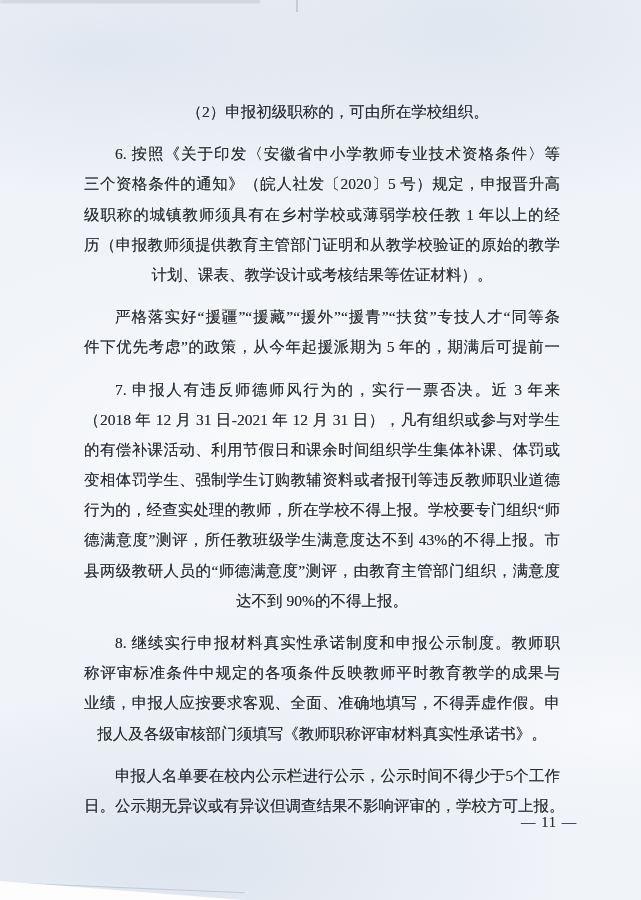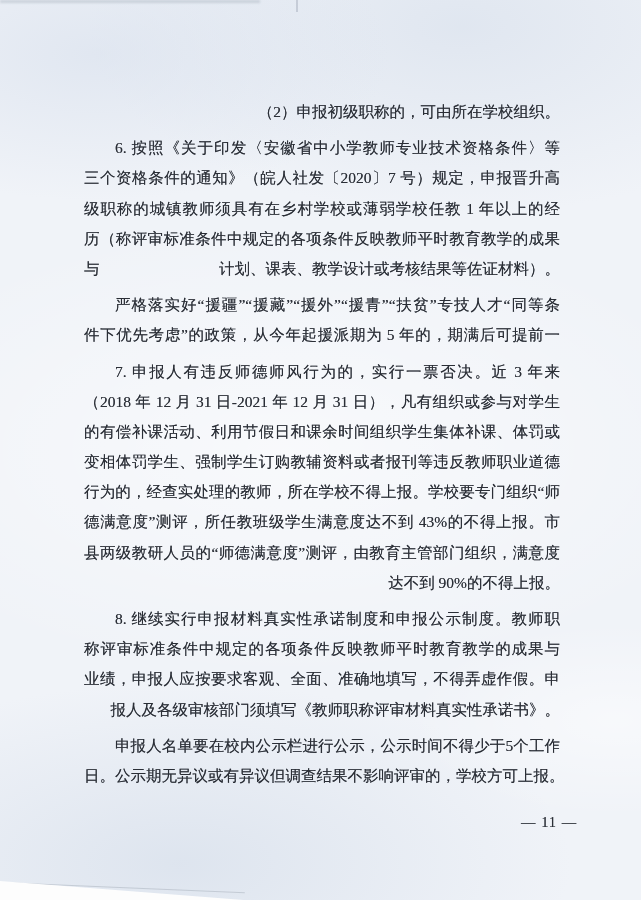--- a/index.html
+++ b/index.html
@@ -35,25 +35,25 @@
     background: rgba(160,168,180,.45);
     transform: rotate(2.4deg); transform-origin: left center;
   }
   .content {
     position: absolute; left: 84px; top: 97px; width: 476px;
     color: #2a2e36;
     font-size: 15.5px;
     text-shadow: 0 0 .6px rgba(42,46,56,.65);
   }
   .para { margin: 0; }
-  .para + .para { margin-top: 6px; }
+  .para + .para { margin-top: 12px; }
   .line {
     height: 30.2px; line-height: 30.2px;
     white-space: nowrap;
-    text-align: right;
+    text-align: center;
   }
   .line.fill {
     white-space: normal;
     text-align: justify;
     text-align-last: justify;
     -moz-text-align-last: justify;
   }
   .line.indent { text-indent: 2em; }
   .page-number {
     position: absolute; top: 814px; left: 521px;
@@ -66,23 +66,23 @@
 
 <div class="page">
   <div class="scan-top-smudge"></div>
   <div class="scan-crease"></div>
   <div class="content">
       <div class="para">
         <div class="line indent">（2）申报初级职称的，可由所在学校组织。</div>
       </div>
       <div class="para">
         <div class="line fill indent">6. 按照《关于印发〈安徽省中小学教师专业技术资格条件〉等</div>
-        <div class="line fill">三个资格条件的通知》（皖人社发〔2020〕7 号）规定，申报晋升高</div>
+        <div class="line fill">三个资格条件的通知》（皖人社发〔2020〕5 号）规定，申报晋升高</div>
         <div class="line fill">级职称的城镇教师须具有在乡村学校或薄弱学校任教 1 年以上的经</div>
-        <div class="line fill">历（称评审标准条件中规定的各项条件反映教师平时教育教学的成果与</div>
+        <div class="line fill">历（申报教师须提供教育主管部门证明和从教学校验证的原始的教学</div>
         <div class="line">计划、课表、教学设计或考核结果等佐证材料）。</div>
       </div>
       <div class="para">
         <div class="line fill indent">严格落实好“援疆”“援藏”“援外”“援青”“扶贫”专技人才“同等条</div>
         <div class="line fill">件下优先考虑”的政策，从今年起援派期为 5 年的，期满后可提前一</div>
       </div>
       <div class="para">
         <div class="line fill indent">7. 申报人有违反师德师风行为的，实行一票否决。近 3 年来</div>
         <div class="line fill">（2018 年 12 月 31 日-2021 年 12 月 31 日），凡有组织或参与对学生</div>
         <div class="line fill">的有偿补课活动、利用节假日和课余时间组织学生集体补课、体罚或</div>

